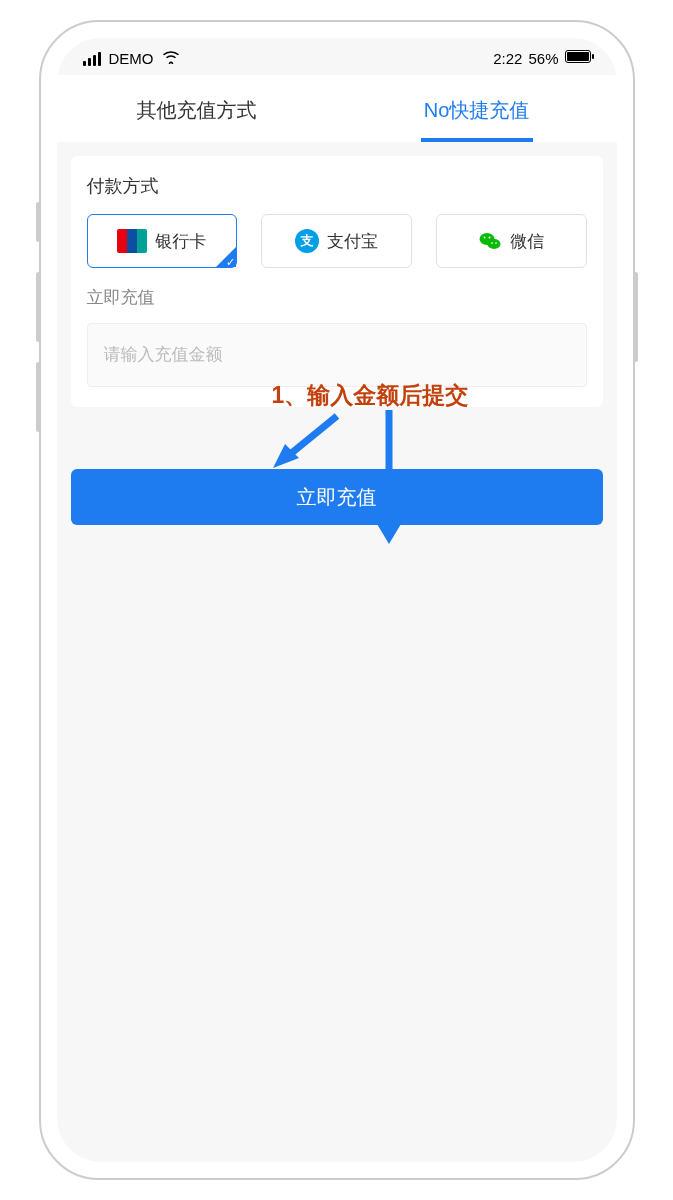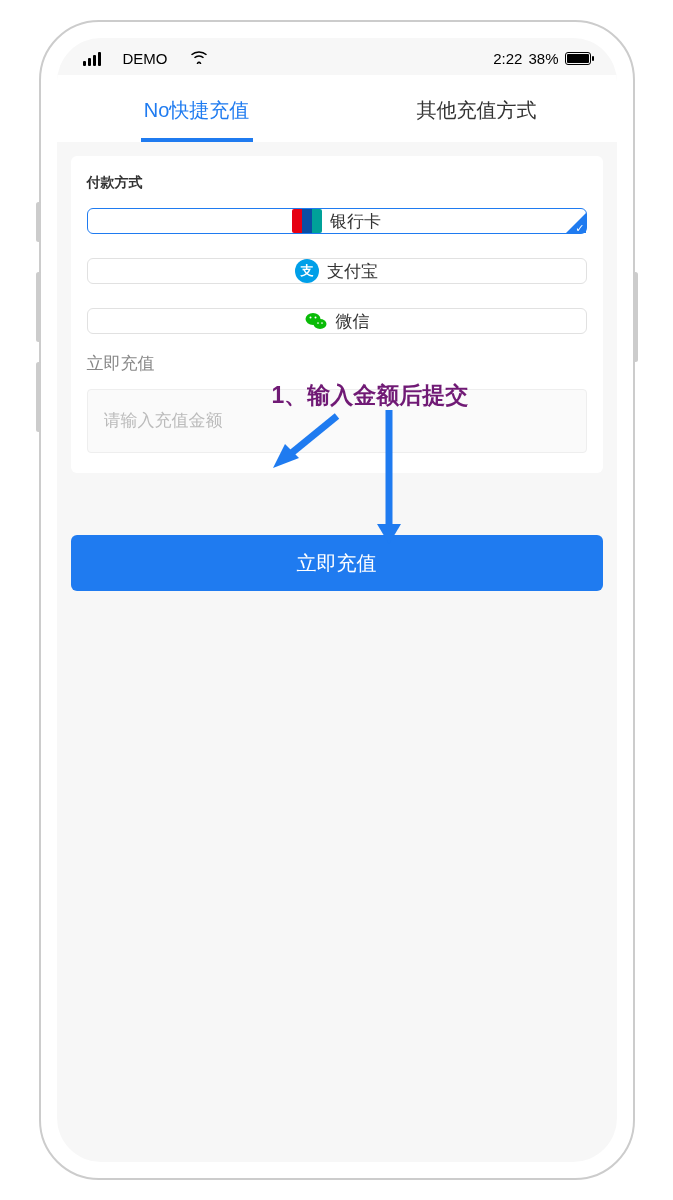--- a/index.html
+++ b/index.html
@@ -48,22 +48,22 @@
     
     .status-bar {
       display: flex;
       justify-content: space-between;
       align-items: center;
       padding: 12px 26px 8px;
       font-size: 15px;
       font-weight: 500;
       color: #000;
     }
-    .status-left { display: flex; align-items: center; gap: 22px; }
-    .status-right { display: flex; align-items: center; gap: 6px; }
+    .status-left { display: flex; align-items: center; gap: 8px; }
+    .status-right { display: flex; gap: 6px; }
     .signal-bars { display: inline-flex; align-items: flex-end; gap: 2px; }
     .signal-bars span { width: 3px; background: #000; border-radius: 1px; }
     .signal-bars span:nth-child(1){height:5px}
     .signal-bars span:nth-child(2){height:8px}
     .signal-bars span:nth-child(3){height:11px}
     .signal-bars span:nth-child(4){height:14px}
     .wifi-icon svg { width: 18px; height: 14px; }
     .battery-icon {
       width: 26px; height: 13px;
       border: 1.5px solid #000;
@@ -112,35 +112,33 @@
     }
 
     .content { padding: 14px; }
 
     .card {
       background: #fff;
       border-radius: 6px;
       padding: 18px 16px 20px;
     }
     .label {
-      font-size: 14px;
+      font-size: 18px;
       color: #333;
       margin-bottom: 16px;
-      font-weight: bold;
     }
     .label-amount {
       font-size: 17px;
       color: #888;
       margin: 18px 0 14px;
     }
 
     .pay-methods {
       display: flex;
       gap: 24px;
-      flex-direction: column;
     }
     .pay-method {
       flex: 1;
       height: 54px;
       border: 1px solid #e1e1e1;
       border-radius: 6px;
       display: flex;
       align-items: center;
       justify-content: center;
       gap: 8px;
@@ -204,21 +202,21 @@
       color: #fff;
       border: none;
       border-radius: 6px;
       font-size: 20px;
       cursor: pointer;
     }
 
     
     .annotation-text {
       position: absolute;
-      color: #701a75;
+      color: #c2410c;
       font-size: 23px;
       font-weight: bold;
       top: 342px;
       left: 215px;
       pointer-events: none;
     }
     .arrow {
       position: absolute;
       pointer-events: none;
     }
@@ -246,34 +244,34 @@
         </span>
         <span>DEMO</span>
         <span class="wifi-icon">
           <svg viewBox="0 0 24 18">
               <path d="M12 16 a2 2 0 1 0 0.001 0 M6 10 a9 9 0 0 1 12 0 M2 6 a15 15 0 0 1 20 0" fill="none" stroke="#000" stroke-width="2"></path>
             </svg>
         </span>
       </div>
       <div class="status-right">
         <span>2:22</span>
-        <span>38%</span>
+        <span>56%</span>
         <span class="battery-icon">
             <span class="battery-fill"></span>
           </span>
       </div>
     </div>
 
     
     <div class="tabs">
+      <div class="tab">
+        <span>其他充值方式</span>
+      </div>
       <div class="tab active">
         <span>No快捷充值</span>
-      </div>
-      <div class="tab">
-        <span>其他充值方式</span>
       </div>
     </div>
 
     
     <div class="content">
       <div class="card">
         <div class="label">付款方式</div>
 
         <div class="pay-methods">
           <div class="pay-method selected">

